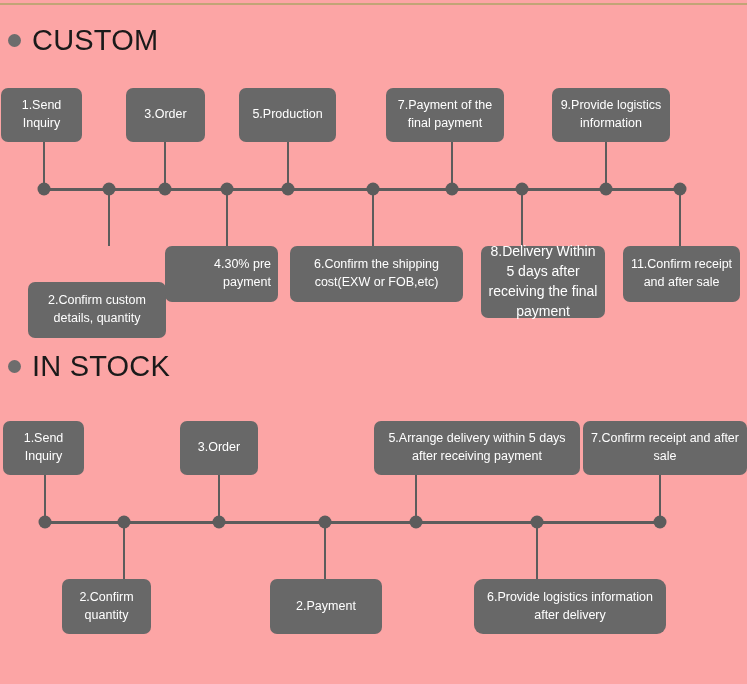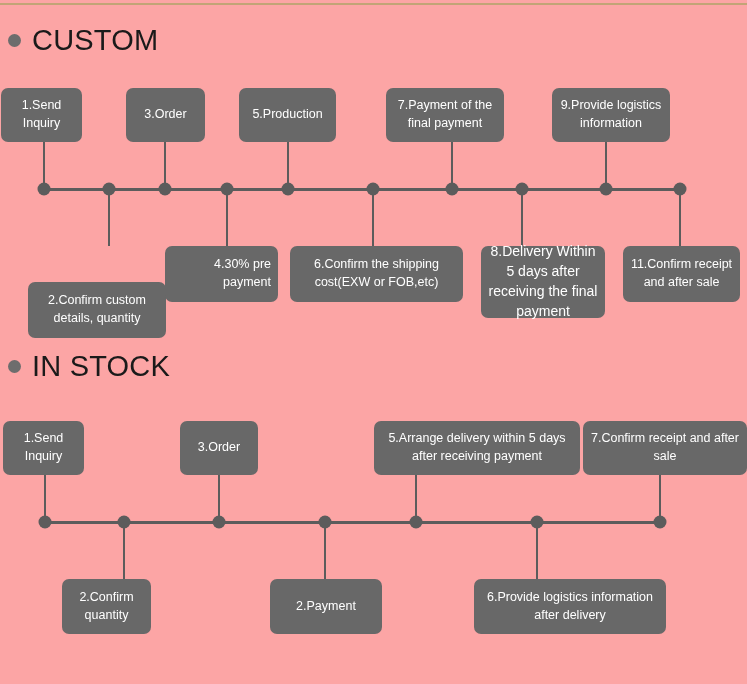--- a/index.html
+++ b/index.html
@@ -202,17 +202,17 @@
   <div class="box left-align" style="left:583px; top:421px; width:164px; height:54px;">
     <span>7.Confirm receipt and after sale</span>
   </div>
 
   <div class="box" style="left:62px; top:579px; width:89px; height:55px;">
     <span>2.Confirm quantity</span>
   </div>
   <div class="box" style="left:270px; top:579px; width:112px; height:55px;">
     <span>2.Payment</span>
   </div>
-  <div class="box left-align" style="left:474px; top:579px; width:192px; height:55px;">
+  <div class="box left-align" style="left:474px; top:579px; width:192px; height:55px;border-radius:9px;">
     <span>6.Provide logistics information after delivery</span>
   </div>
 
 </div>
 
 </body></html>

